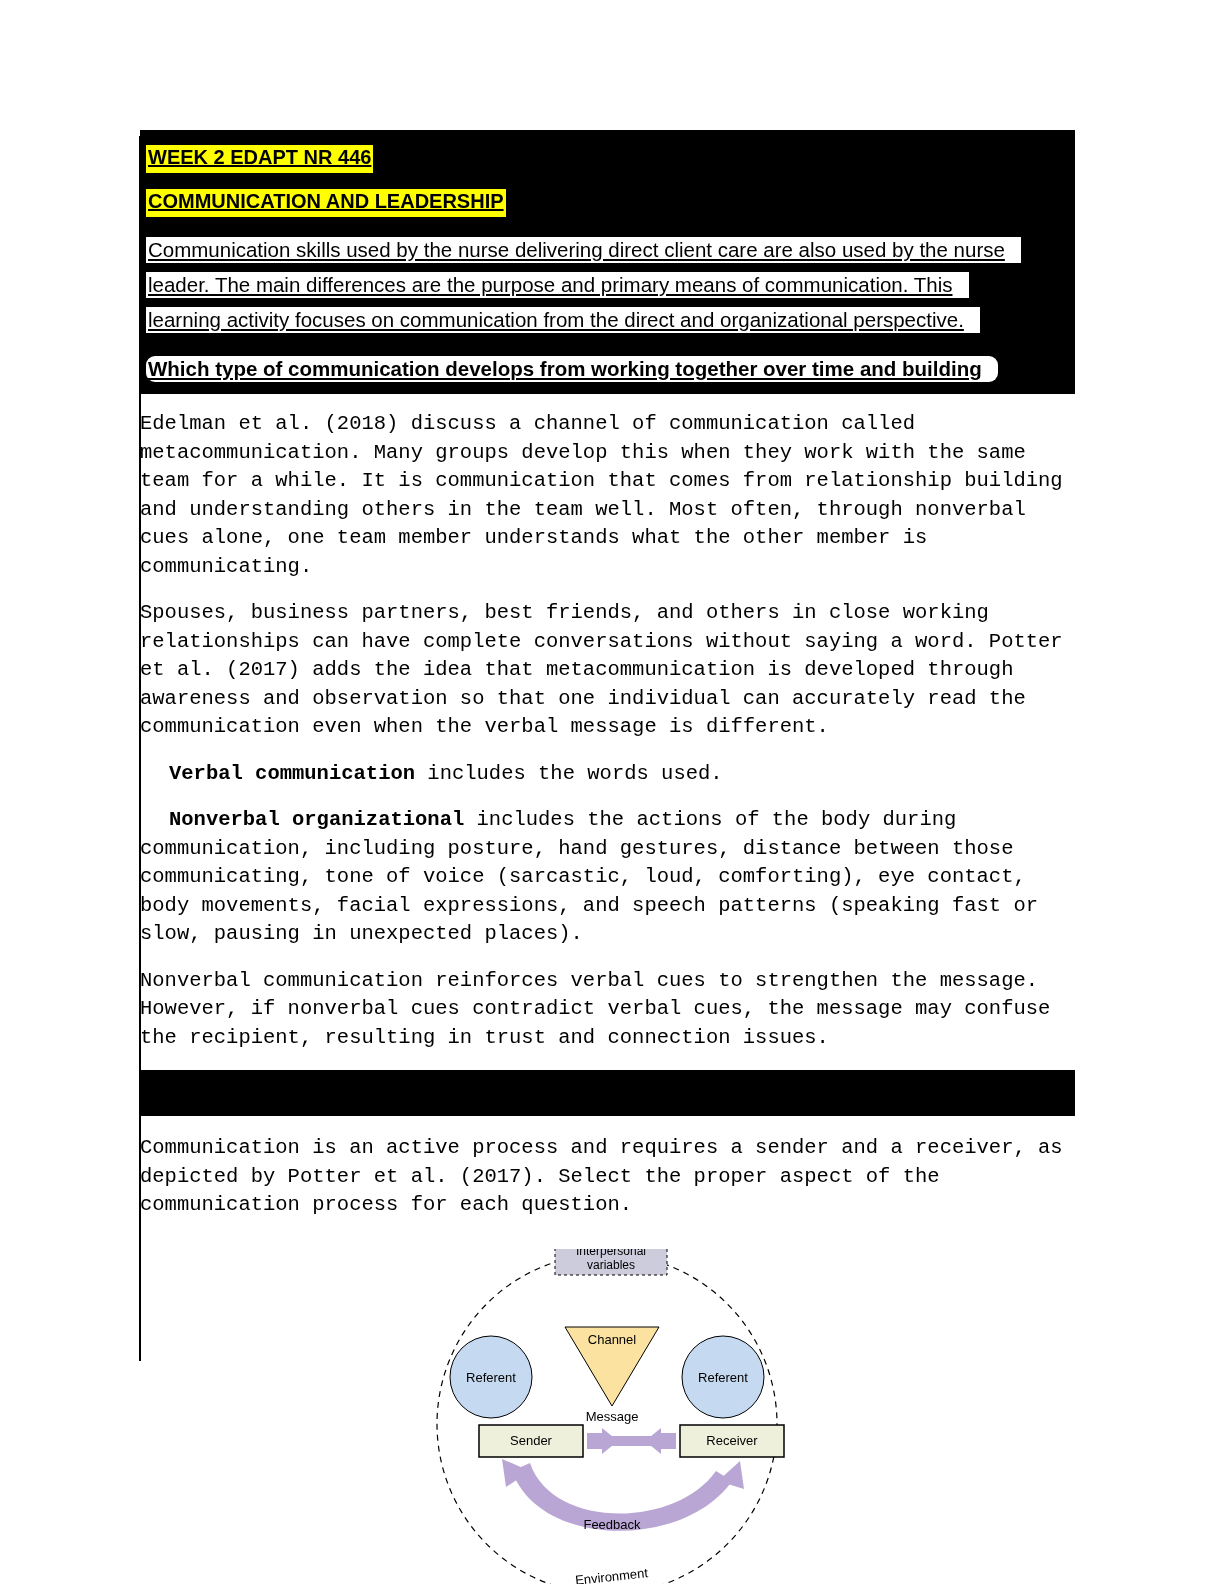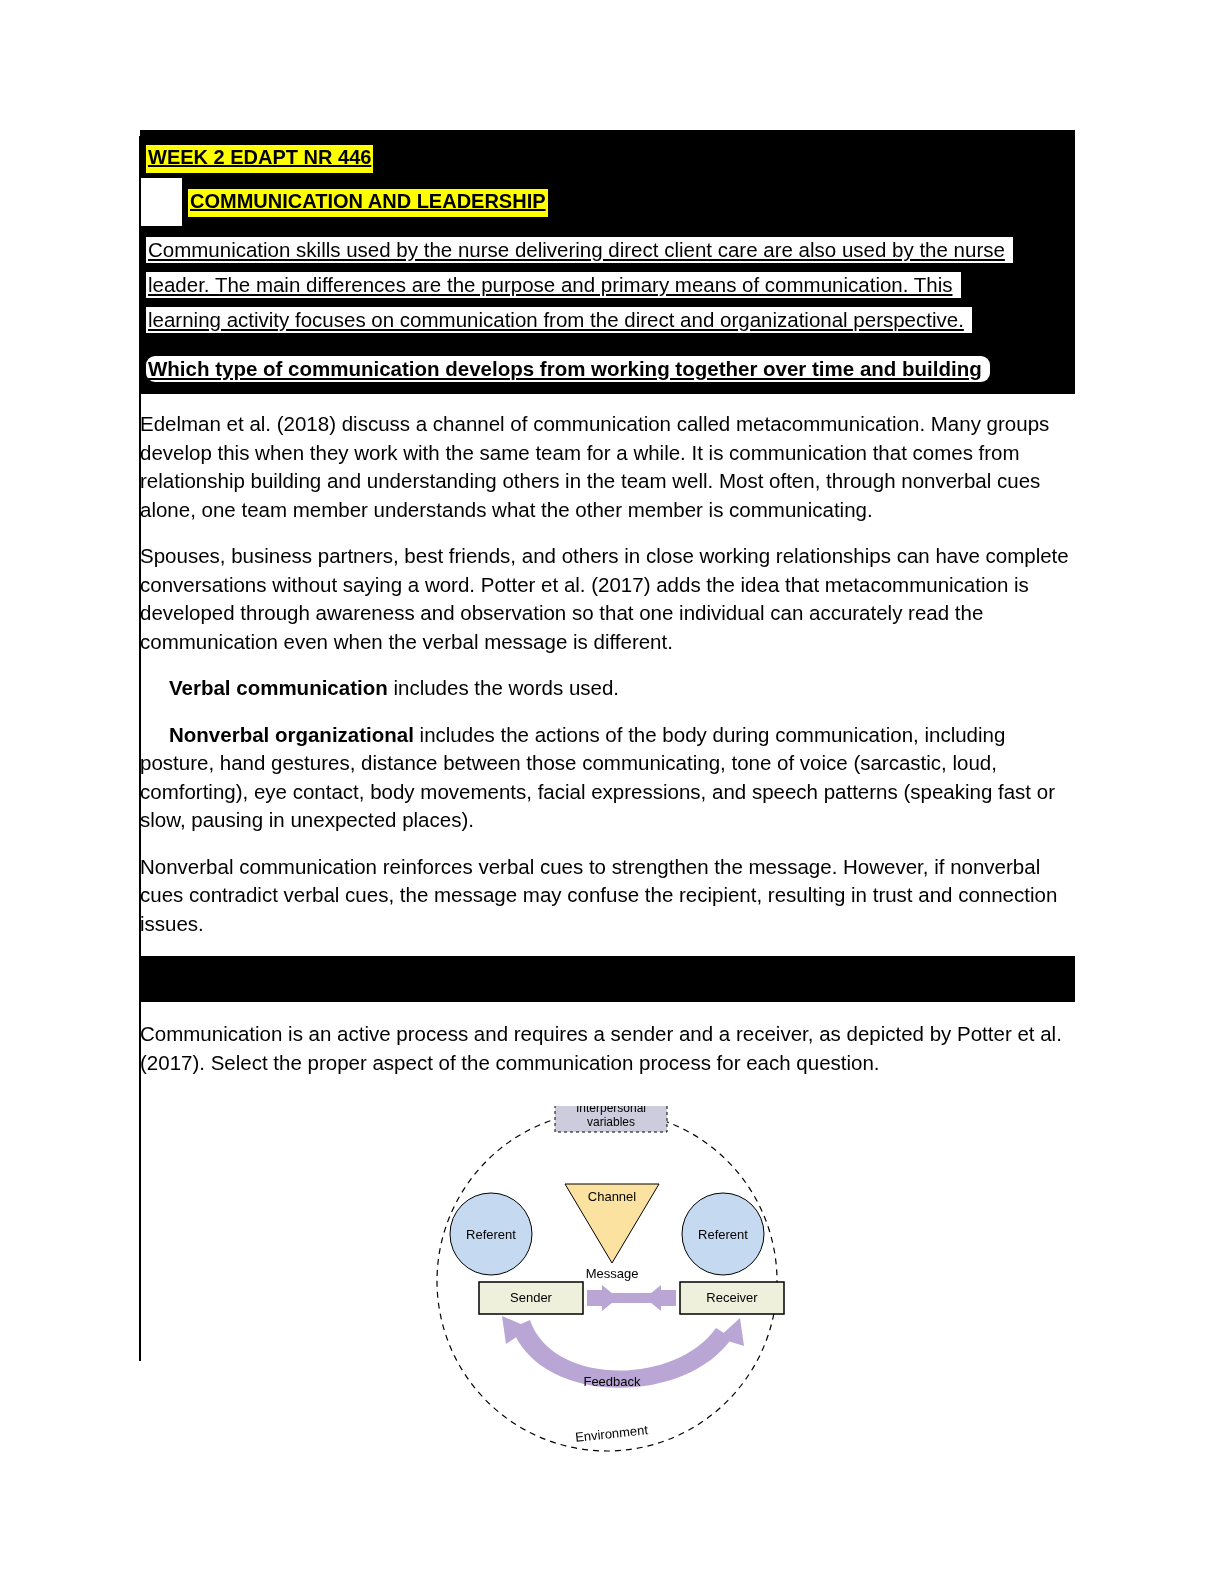--- a/index.html
+++ b/index.html
@@ -45,45 +45,45 @@
     text-decoration: underline;
     font-size: 20px;
     line-height: 26px;
     display: inline;
     padding: 1px 2px 5px 2px;
   }
   .wband {
     background: #ffffff;
     color: #000000;
     display: inline;
-    padding: 1px 8px 2px 2px;
+    padding: 1px 16px 2px 2px;
     font-size: 20.5px;
     line-height: 31px;
     text-decoration: underline;
   }
   .wband-bold {
     font-weight: bold;
     border-radius: 9px;
   }
   p.para {
     font-size: 20.5px;
     line-height: 28.5px;
     margin: 0 0 18px 0;
     color: #000000;
+    font-family: Liberation Mono, monospace;
   }
   p.para b { font-weight: bold; padding-left: 29px; }
 
   .section-black-1 {
     background: #000000;
     padding: 14px 6px 8px 6px;
   }
   .section-black-2 {
     background: #000000;
     padding: 10px 6px 12px 6px;
-    margin-left: 42px;
   }
   .section-black-3 {
     background: #000000;
     padding: 8px 6px 10px 6px;
   }
   .section-black-4 {
     background: #000000;
     height: 46px;
   }
   .line { display: block; }

